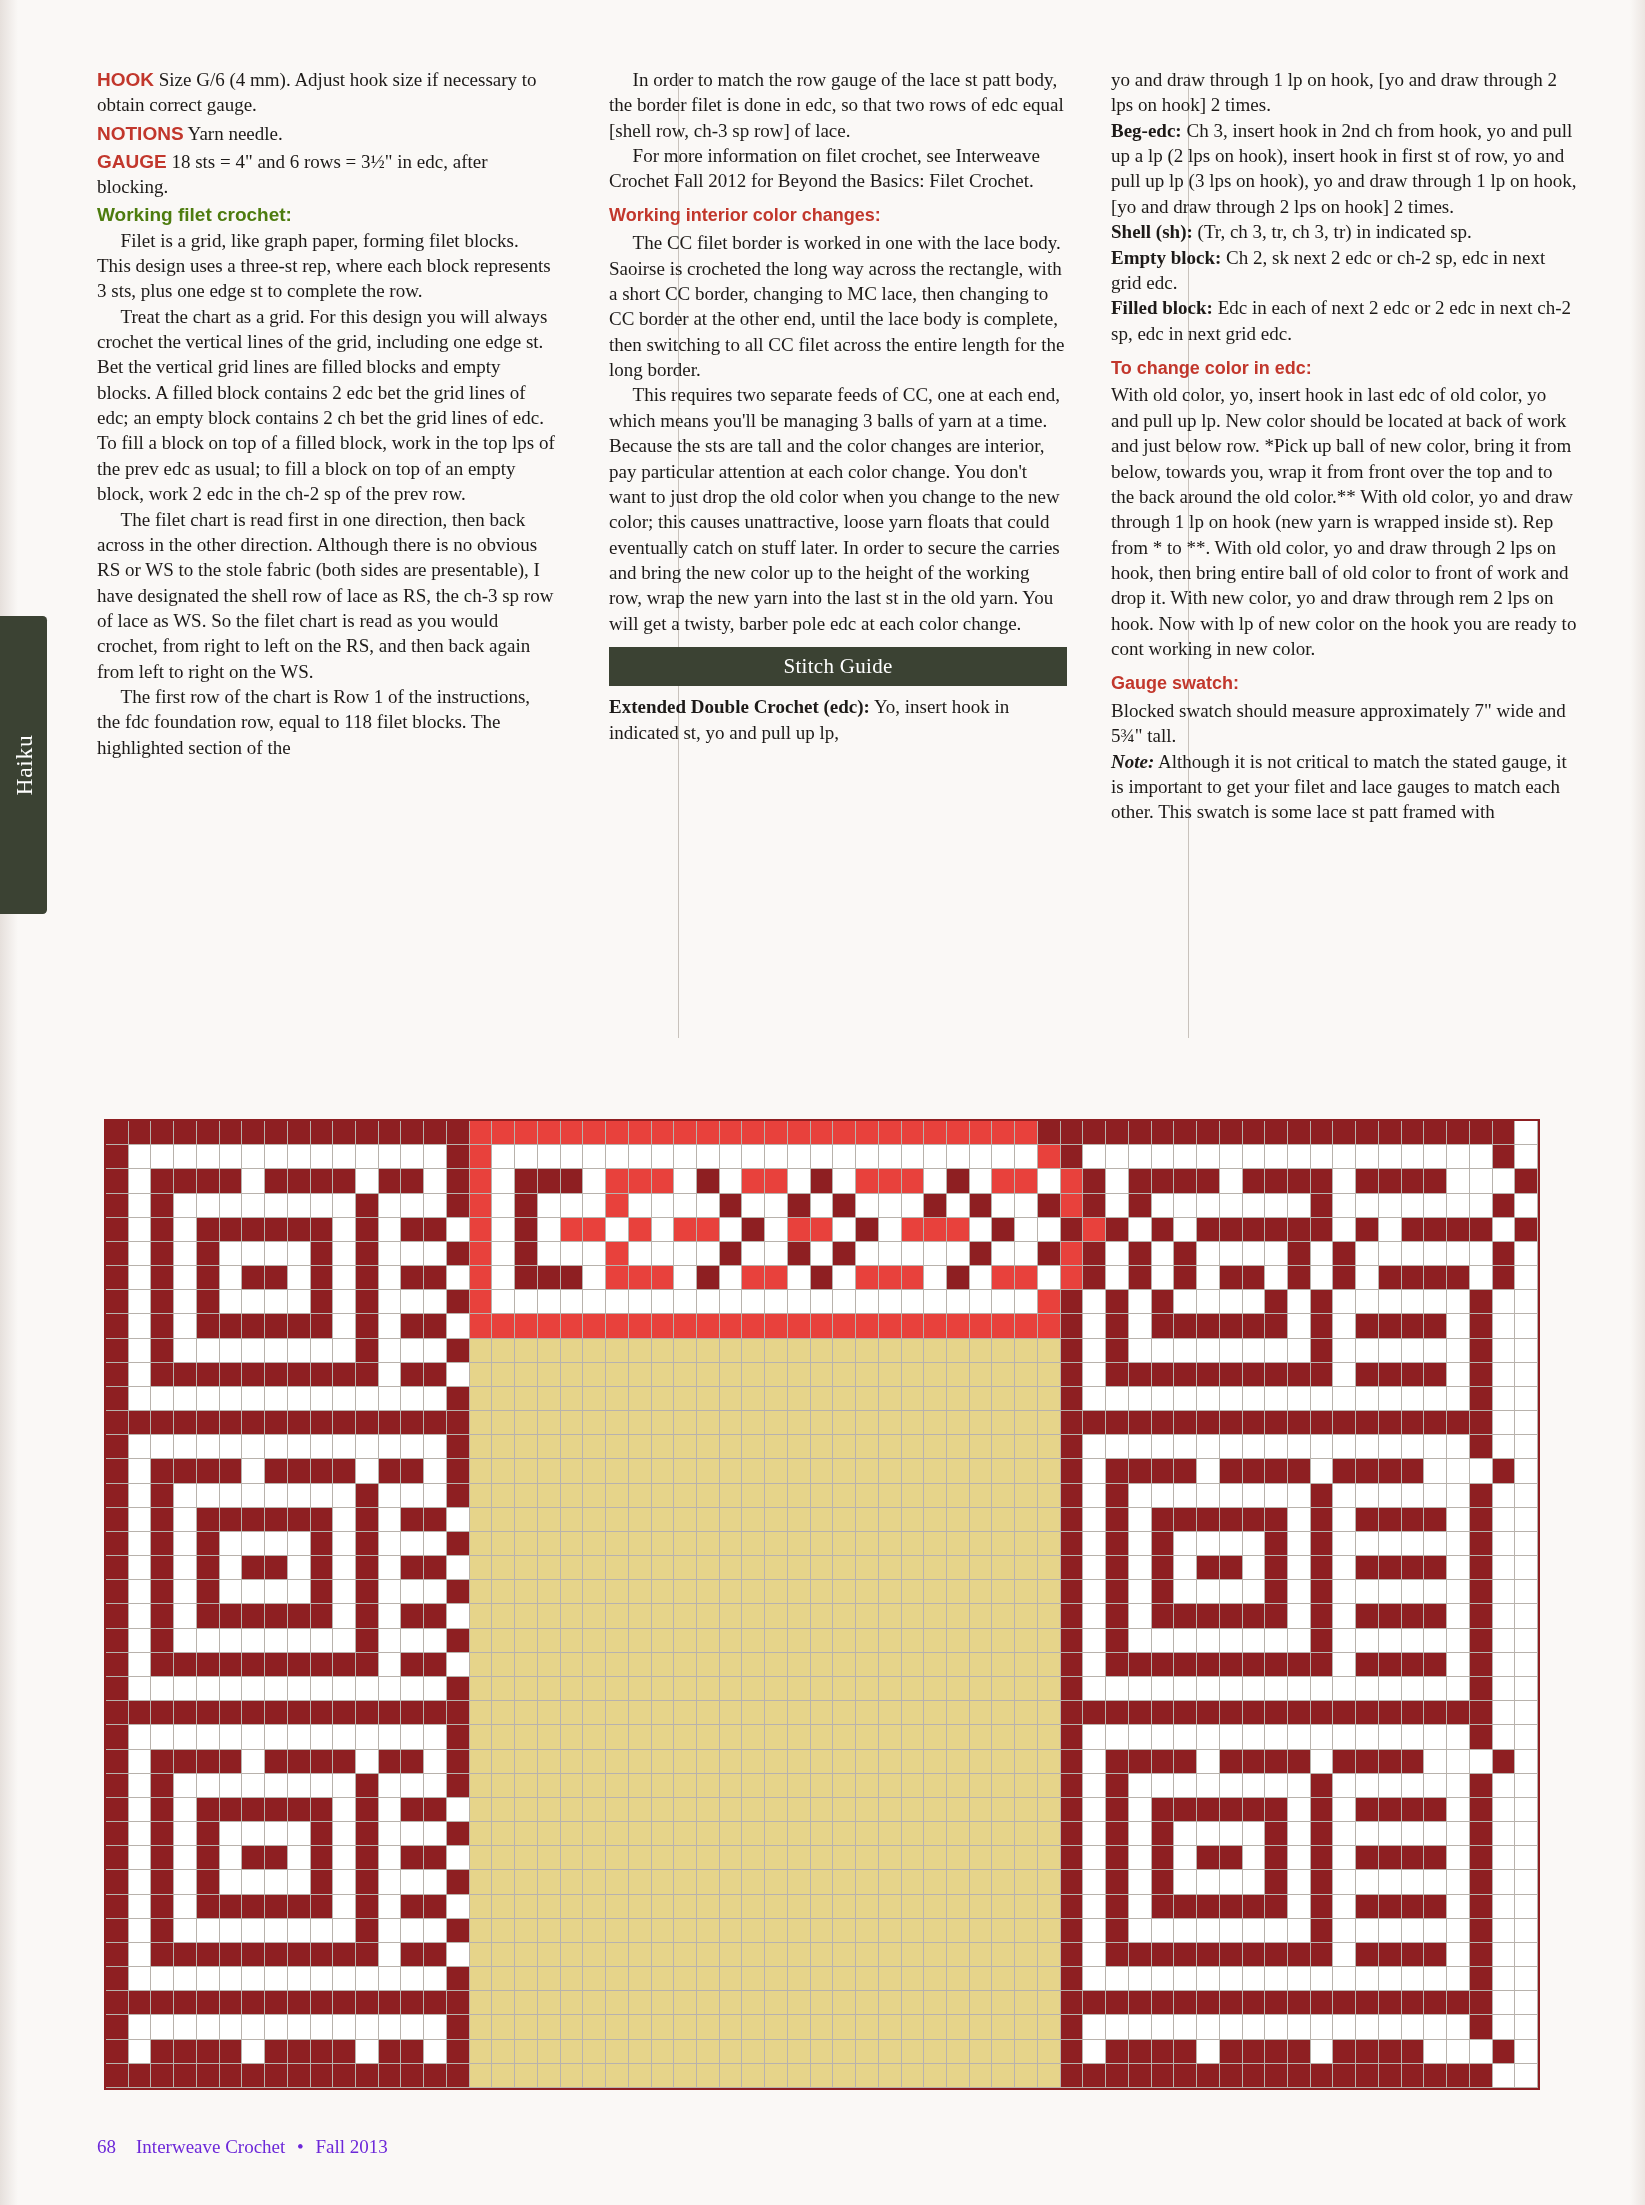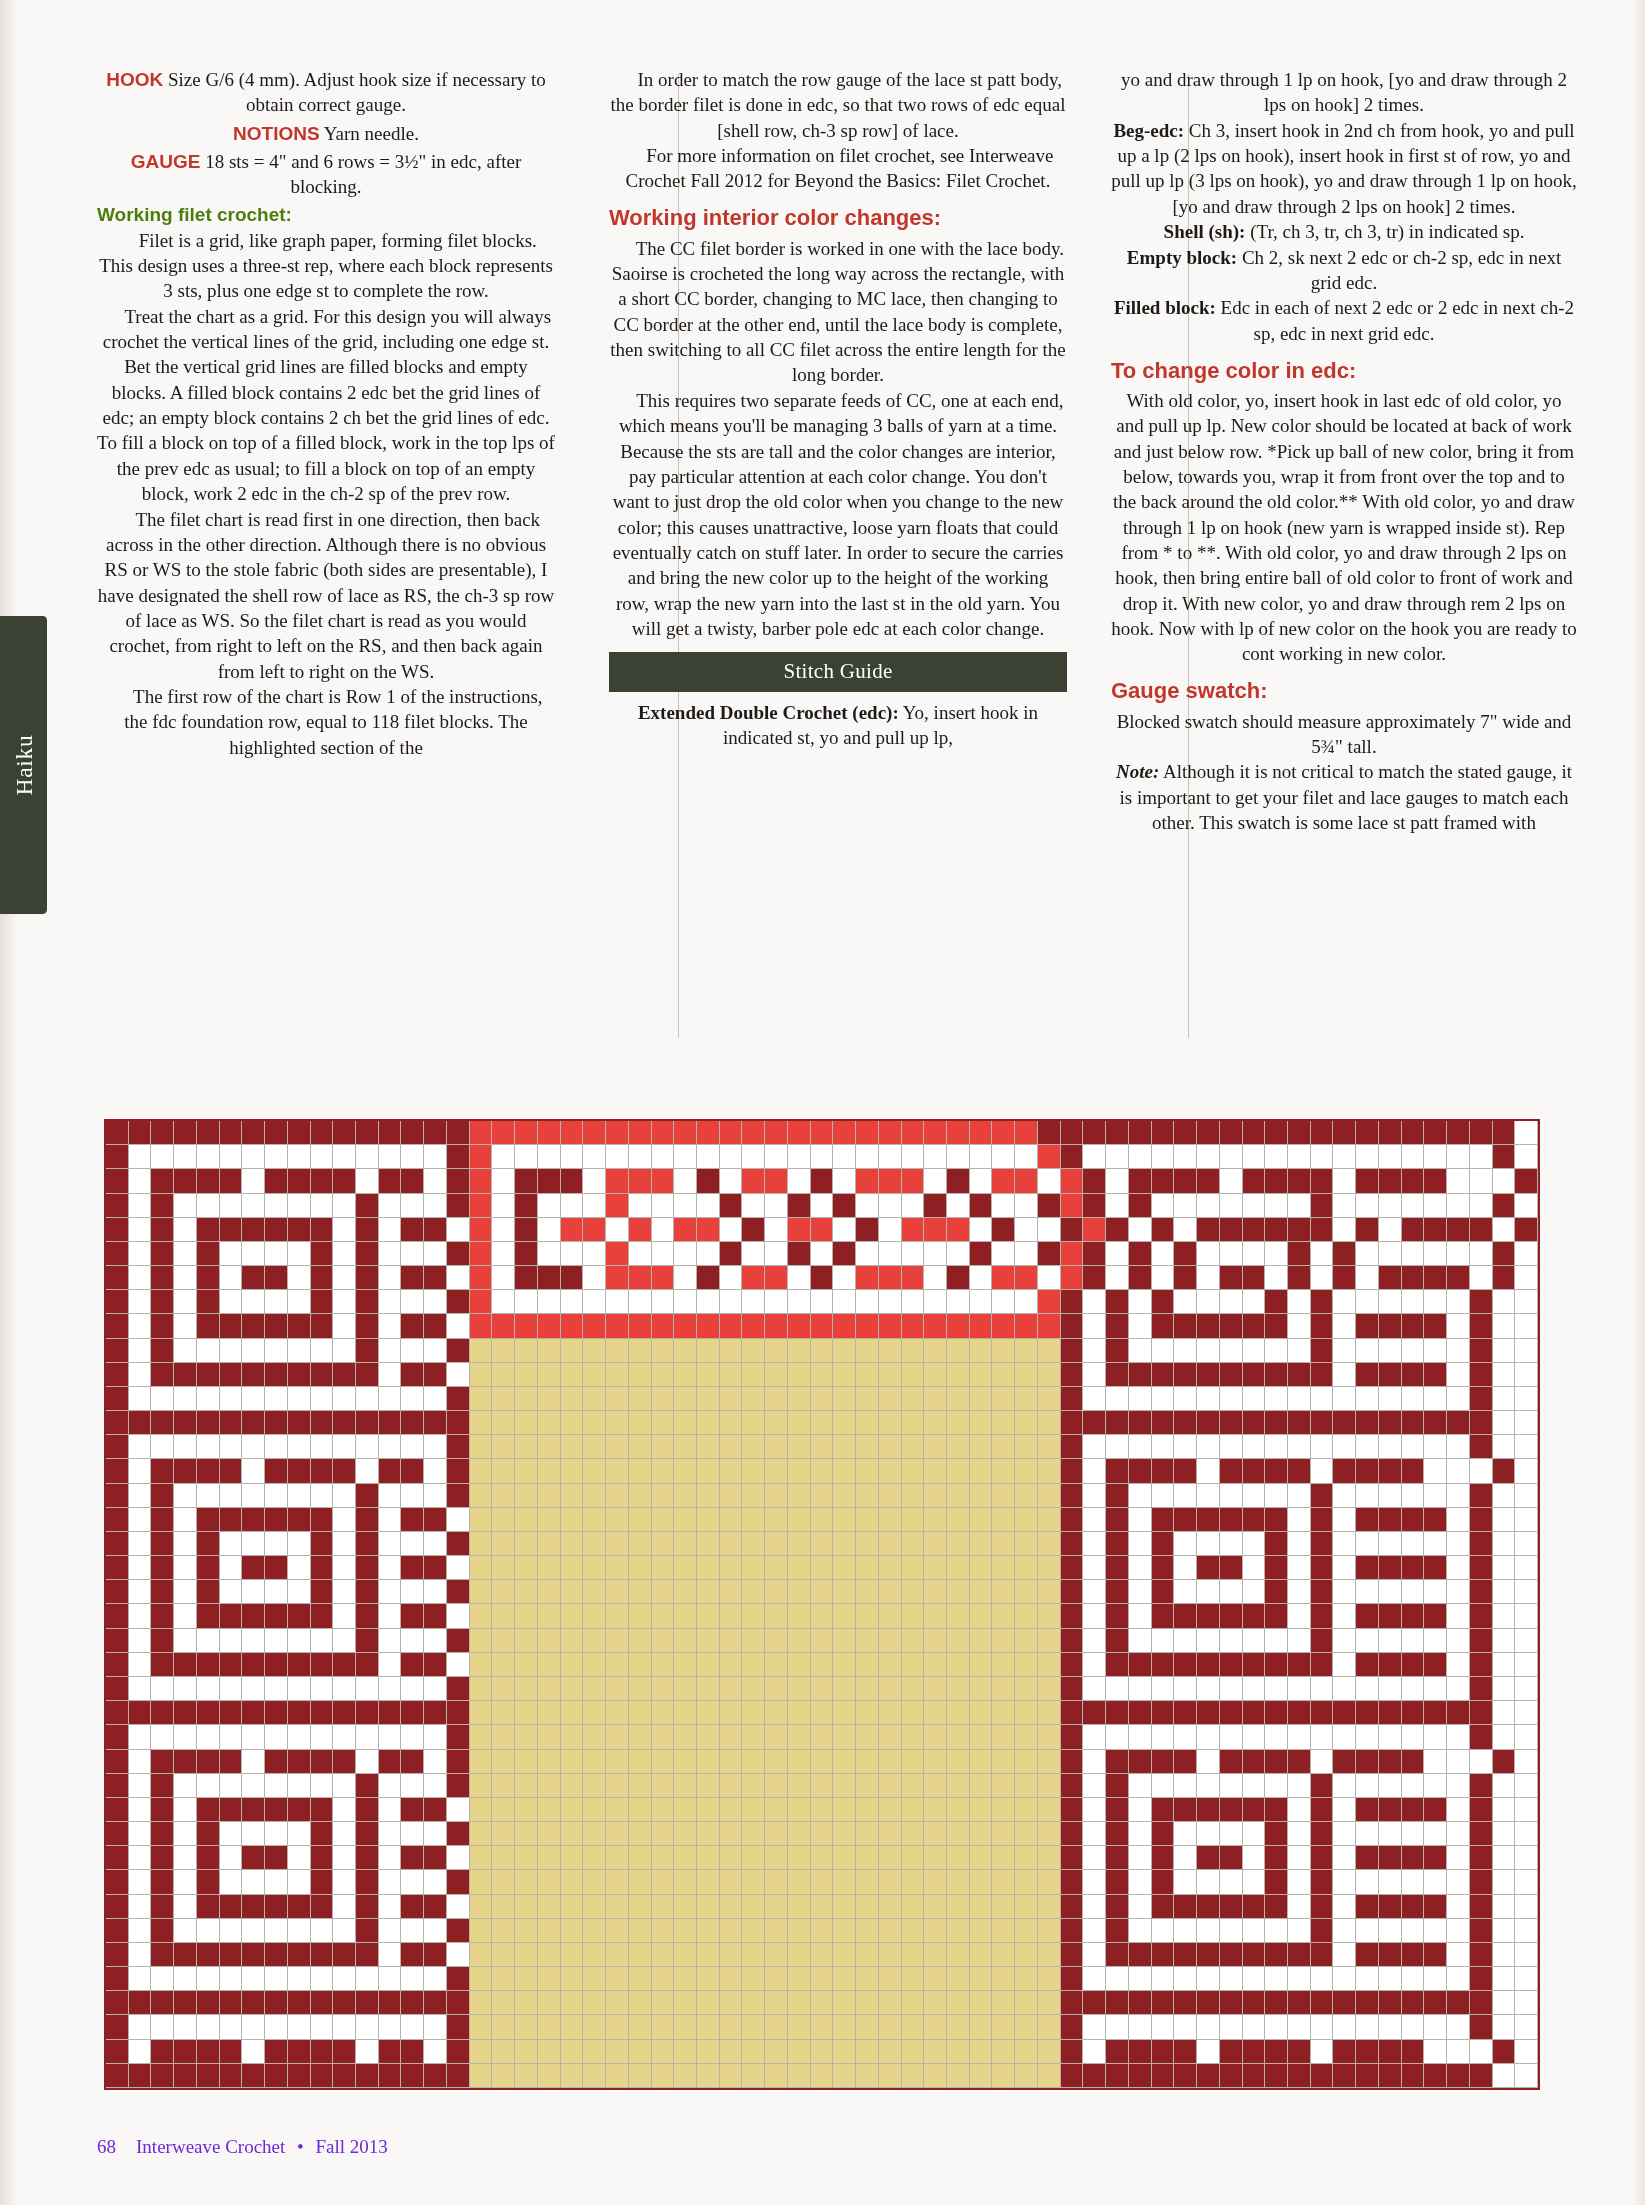--- a/index.html
+++ b/index.html
@@ -82,35 +82,35 @@
   .rule {
     position: absolute;
     top: 7px;
     width: 0.7px;
     background: #c8c2bc;
     height: 964px;
   }
   .rule-1 { left: 581px; }
   .rule-2 { left: 1091px; }
 
-  p { margin: 0 0 0 0; text-indent: 23.6px; text-align: center; }
+  p { margin: 0 0 0 0; text-indent: 23.6px; }
   p.noindent { text-indent: 0; }
 
   .hdr-red {
     color: #4d7c0f;
     font-family: "Liberation Sans", sans-serif;
     font-weight: bold;
     font-size: 19px;
     letter-spacing: 0px;
   }
   .hdr-red-lg {
     color: #c2372c;
     font-family: "Liberation Sans", sans-serif;
     font-weight: bold;
-    font-size: 22px;
+    font-size: 18px;
     display: block;
     margin: 9.7px 0 2.8px 0;
   }
   .bold-label {
     font-weight: bold;
   }
 
   .greenbar {
     background: #3b4233;
     color: #ffffff;

